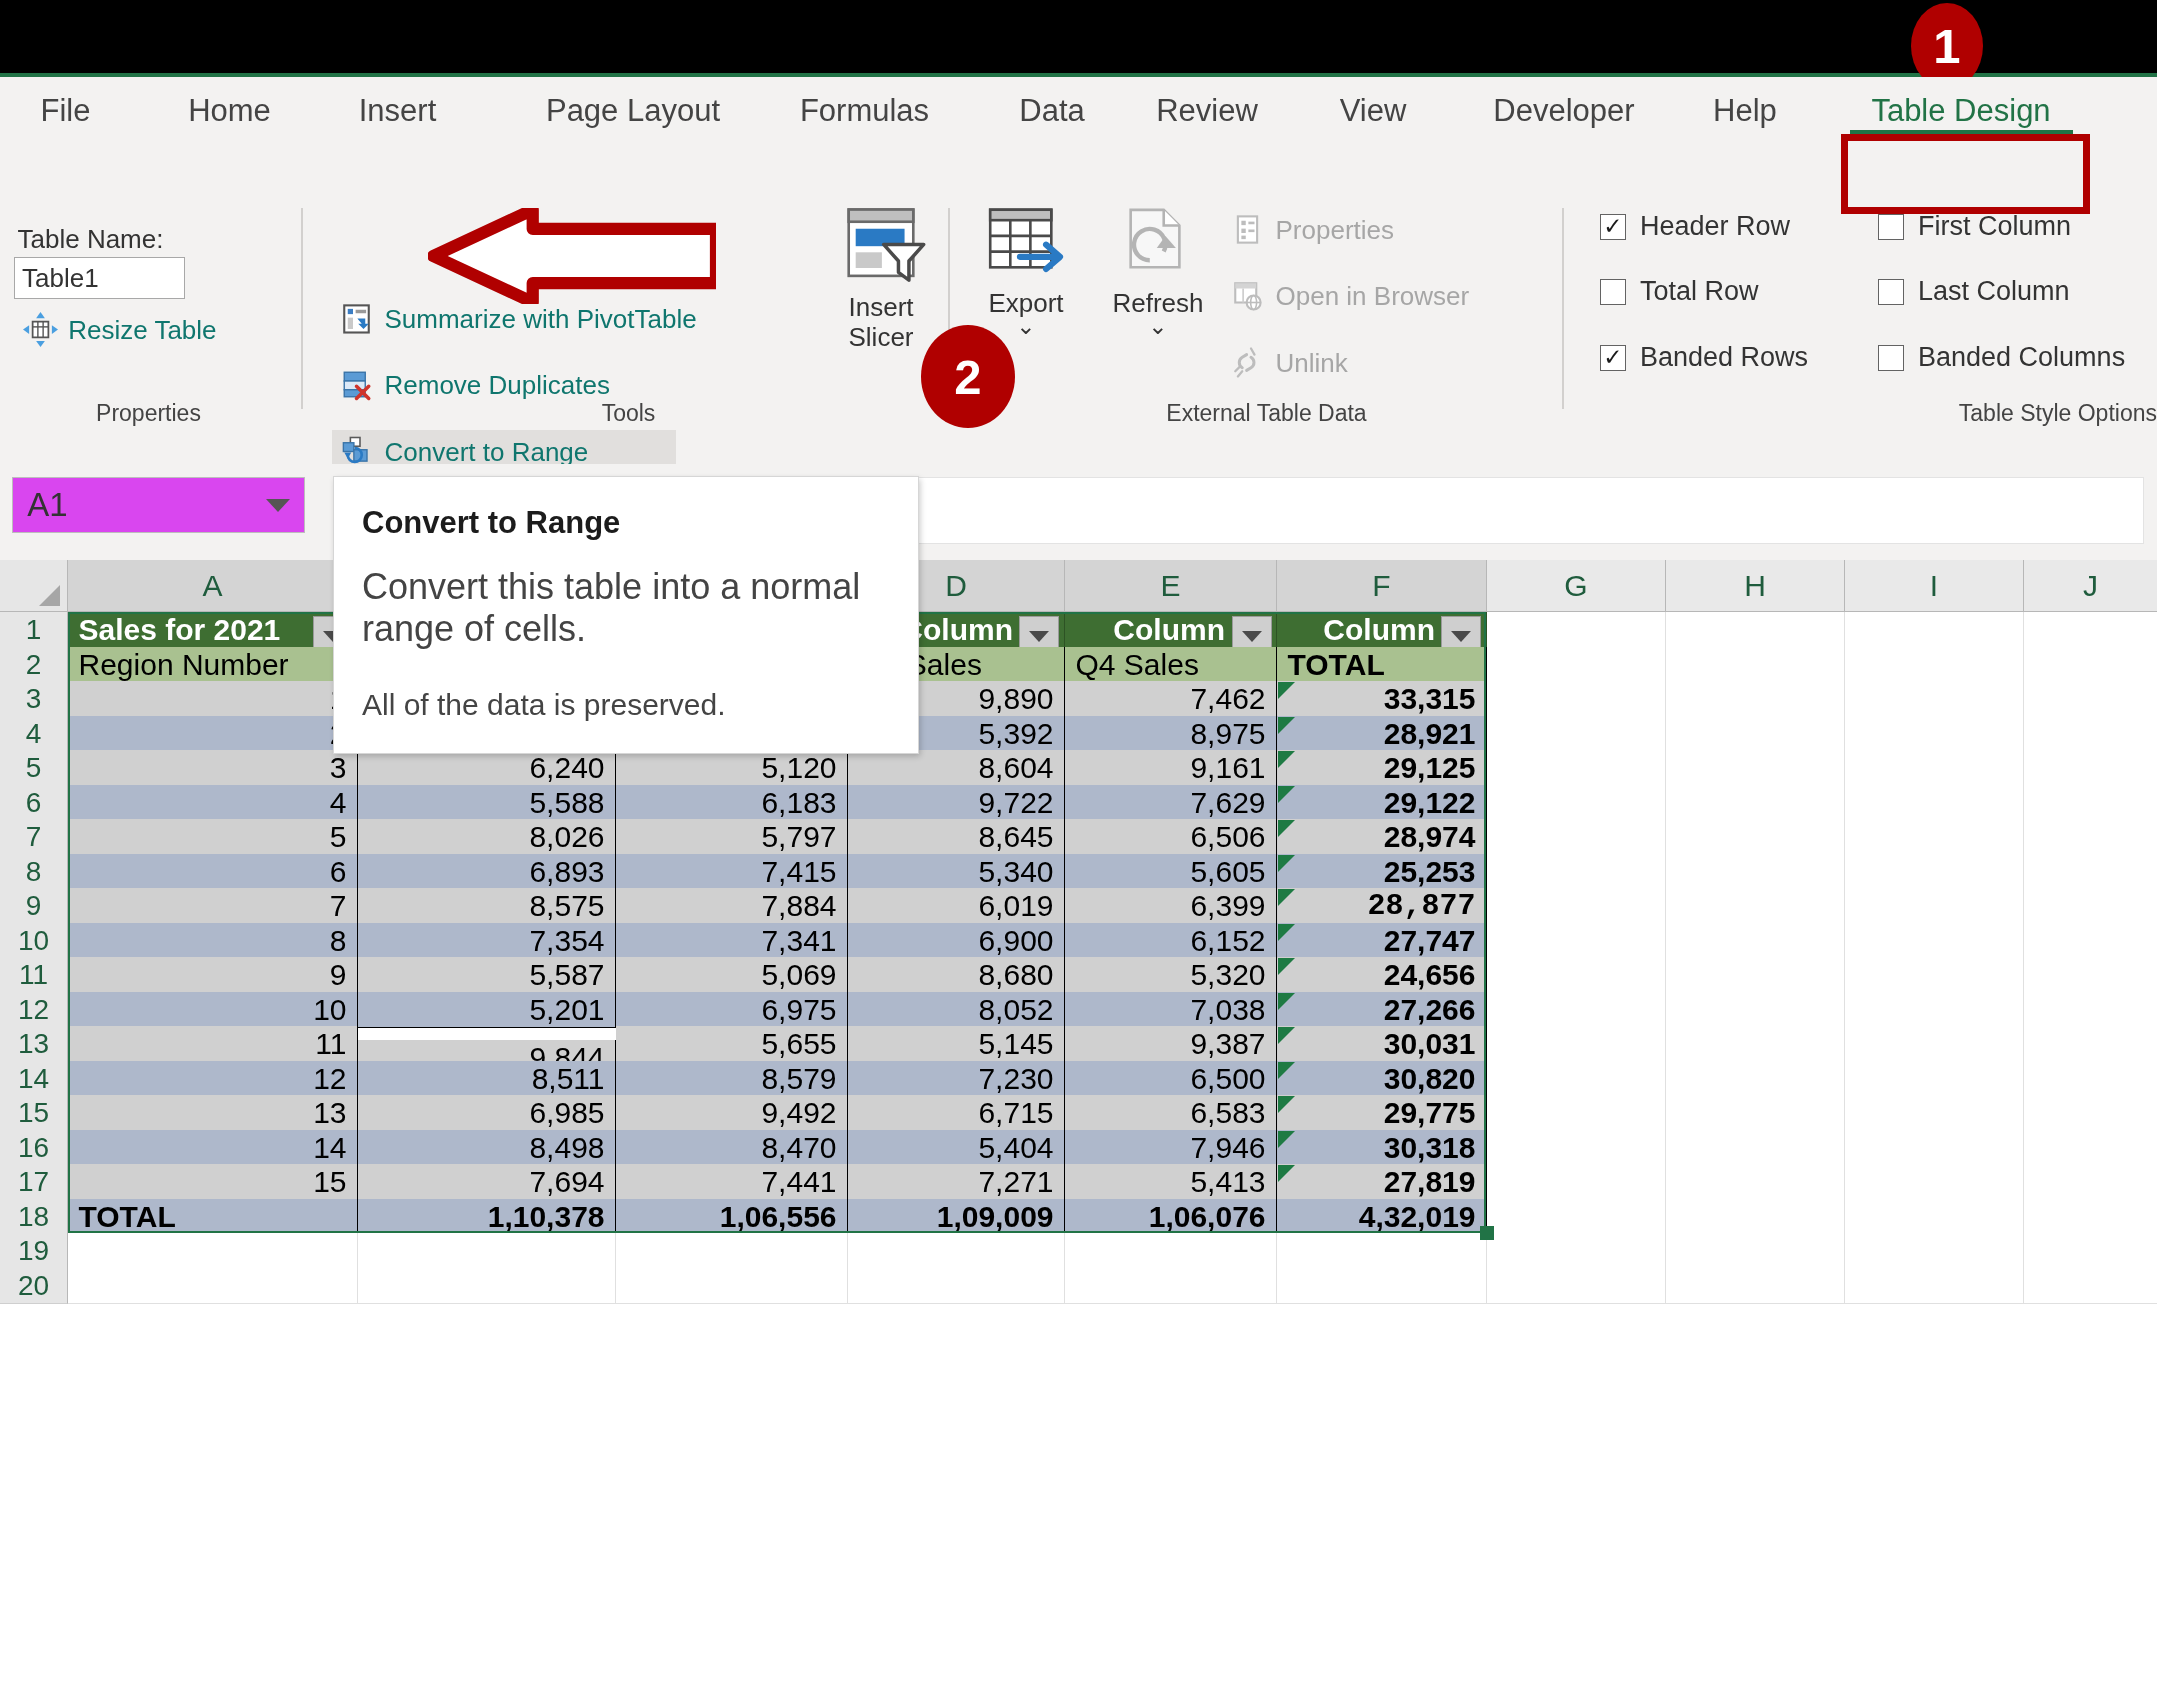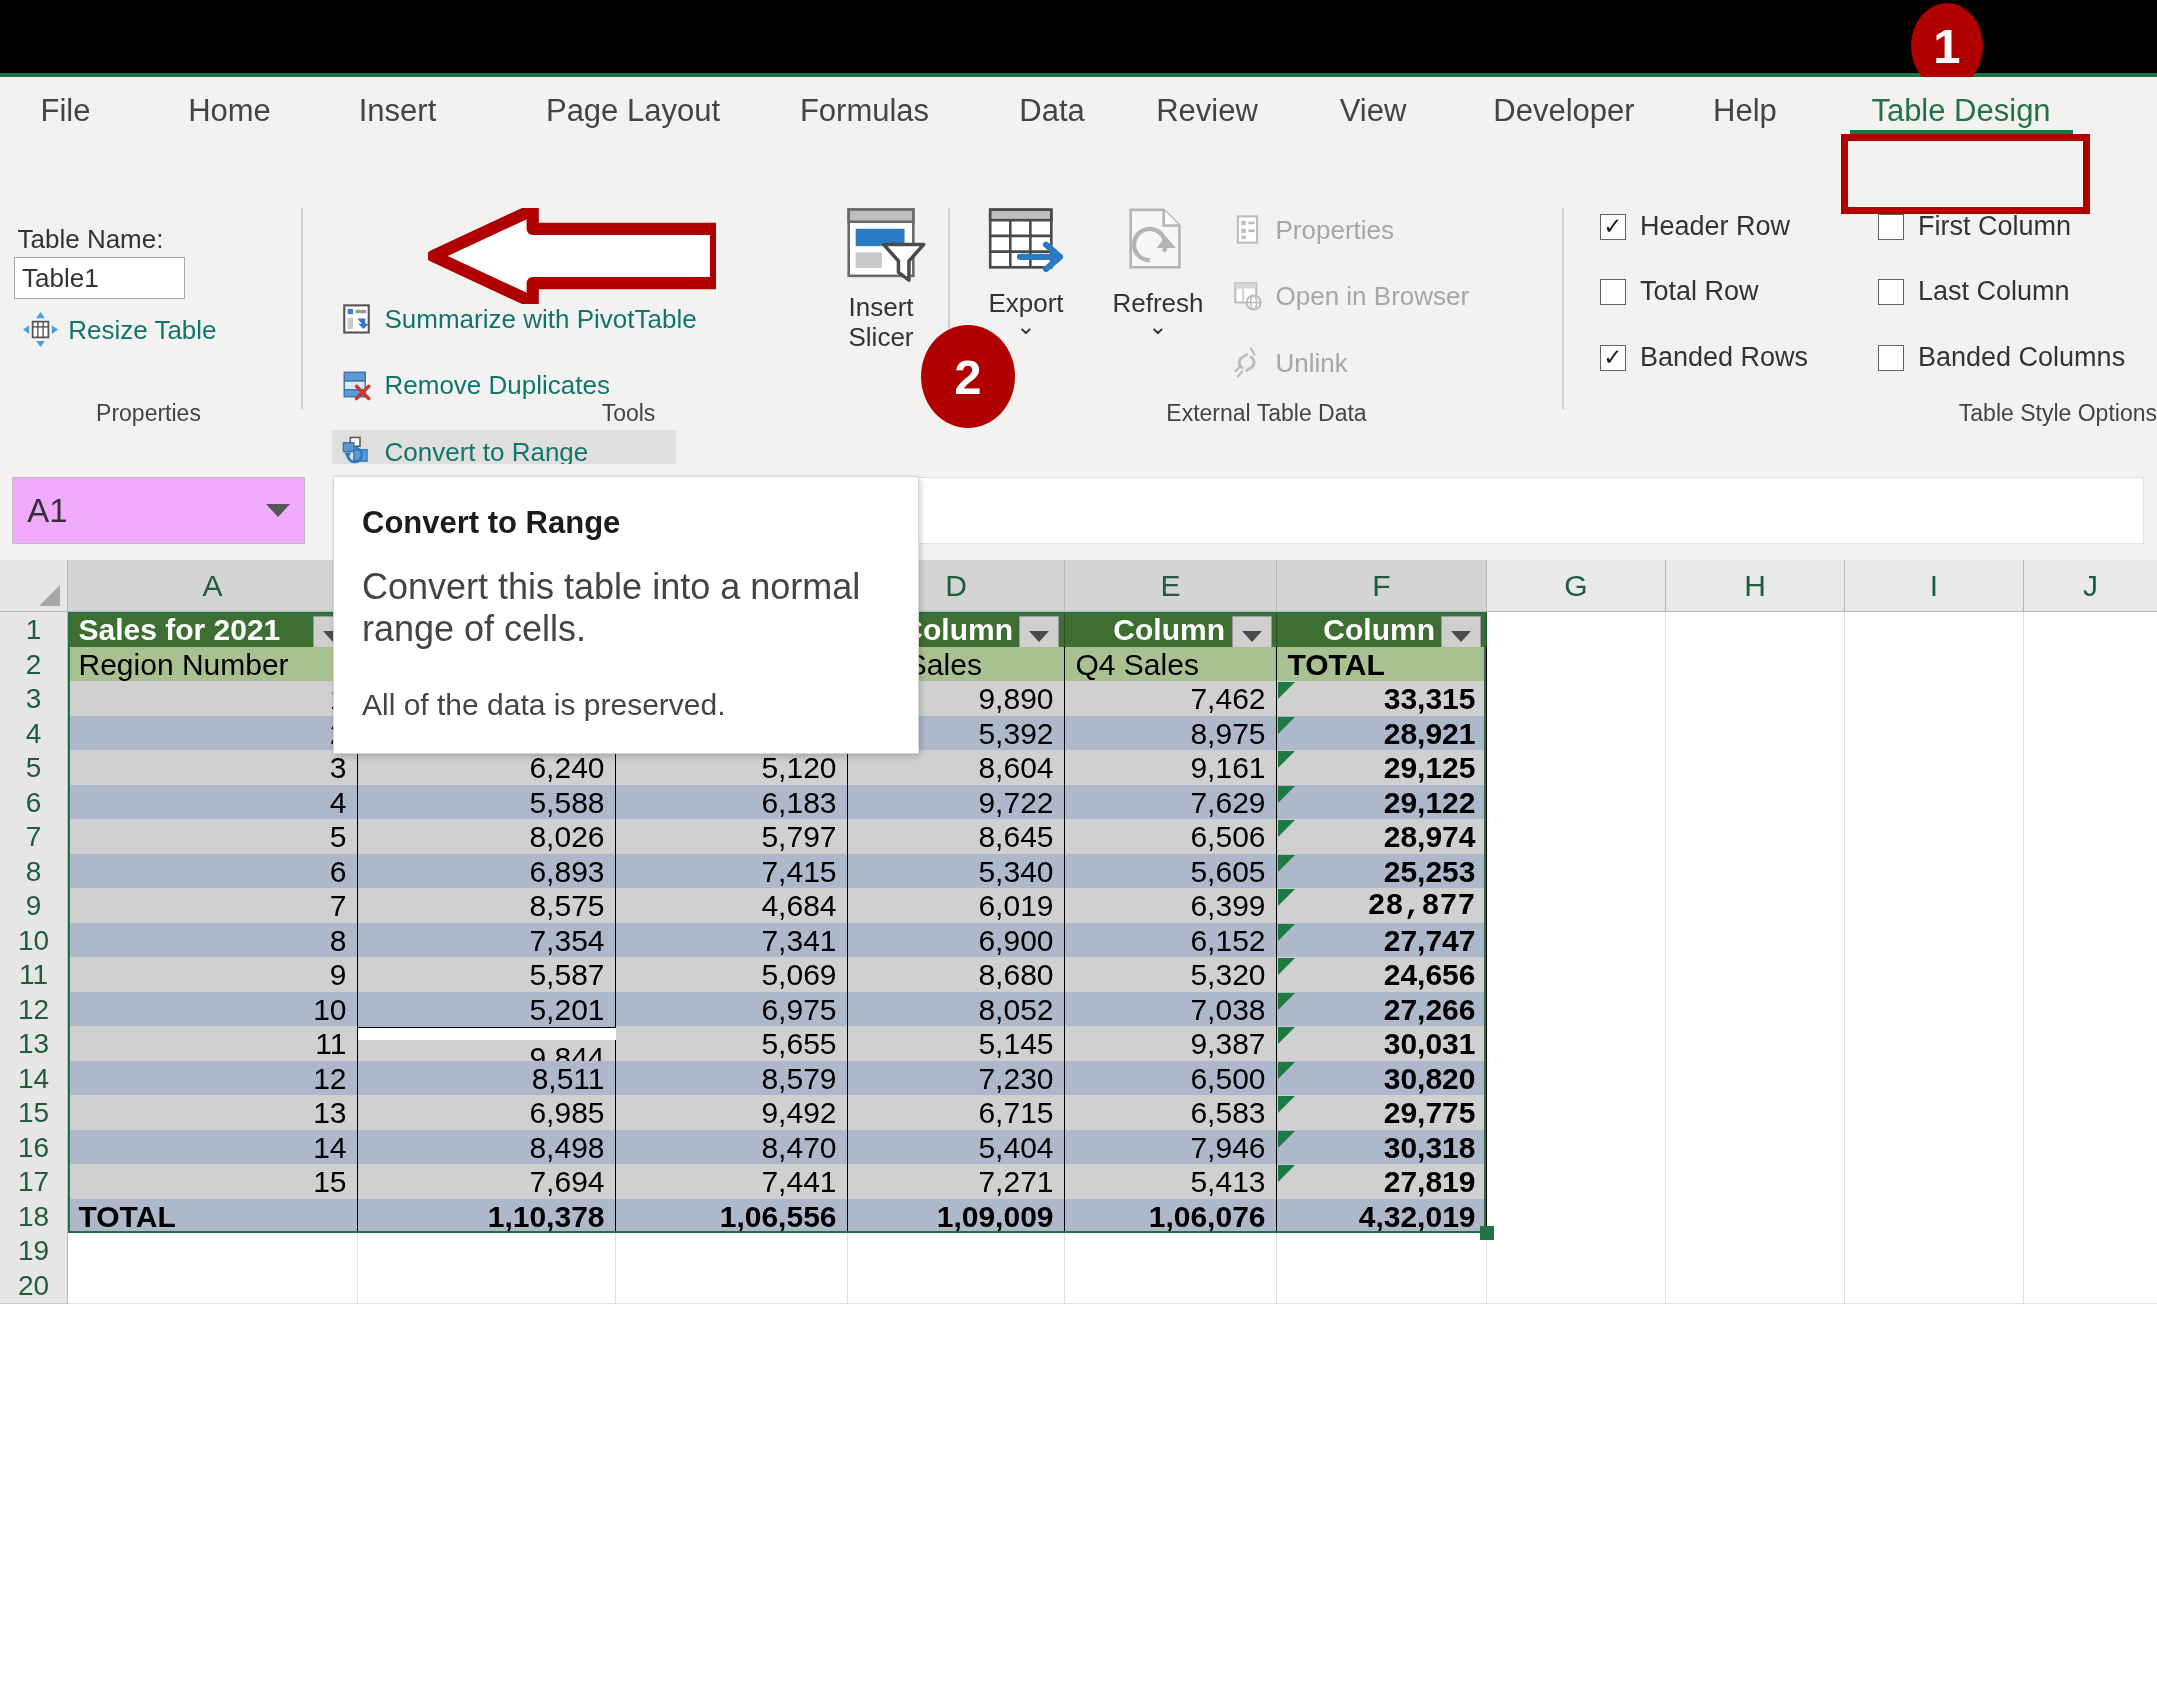--- a/index.html
+++ b/index.html
@@ -95,22 +95,22 @@
     font-size: 23px; color: #1a1a1a; line-height: 1;
   }
   .cb-item .lbl { font-size: 27px; color: #333333; }
 
   
   .fbar {
     position: absolute; left: 0; top: 464px; width: 2157px; height: 96px;
     background: #f3f2f1;
   }
   .namebox {
-    position: absolute; left: 12.2px; top: 13px; width: 293px; height: 67px;
-    background: #f0abfc; border: 0.9px solid #bdbdbd;
+    position: absolute; left: 12.2px; top: 13px; width: 293px; height: 56px;
+    background: #d946ef; border: 0.9px solid #bdbdbd;
     display: flex; align-items: center; padding: 0 14px;
   }
   .namebox .nb-txt { font-size: 33px; color: #333333; flex: 1; }
   .nb-caret { width: 0; height: 0; border-left: 12.2px solid transparent; border-right: 12.2px solid transparent; border-top: 13px solid #555; }
   .fx-area {
     position: absolute; left: 349px; top: 13px; width: 1795px; height: 67px;
     background: #ffffff; border: 0.9px solid #e3e3e3;
     display: flex; align-items: center; padding: 0 12.2px;
     font-size: 33px; color: #333333;
   }
@@ -546,21 +546,21 @@
         <div class="tblmark" style="left: 1278px; top: 260px;"></div>
         <div class="cell r band1" style="left: 68px; top: 294px; width: 290px; height: 36px;">6</div>
         <div class="cell r band1" style="left: 358px; top: 294px; width: 258px; height: 36px;">6,893</div>
         <div class="cell r band1" style="left: 616px; top: 294px; width: 232px; height: 36px;">7,415</div>
         <div class="cell r band1" style="left: 848px; top: 294px; width: 217px; height: 36px;">5,340</div>
         <div class="cell r band1" style="left: 1065px; top: 294px; width: 212px; height: 36px;">5,605</div>
         <div class="cell r band1 b" style="left: 1277px; top: 294px; width: 210px; height: 36px;">25,253</div>
         <div class="tblmark" style="left: 1278px; top: 295px;"></div>
         <div class="cell r band0" style="left: 68px; top: 328px; width: 290px; height: 36px;">7</div>
         <div class="cell r band0" style="left: 358px; top: 328px; width: 258px; height: 36px;">8,575</div>
-        <div class="cell r band0" style="left: 616px; top: 328px; width: 232px; height: 36px;">4,684</div>
+        <div class="cell r band0" style="left: 616px; top: 328px; width: 232px; height: 36px;">7,884</div>
         <div class="cell r band0" style="left: 848px; top: 328px; width: 217px; height: 36px;">6,019</div>
         <div class="cell r band0" style="left: 1065px; top: 328px; width: 212px; height: 36px;">6,399</div>
         <div class="cell r band0 b" style="left: 1277px; top: 328px; width: 210px; height: 36px; font-family: Liberation Mono, monospace;">28,877</div>
         <div class="tblmark" style="left: 1278px; top: 329px;"></div>
         <div class="cell r band1" style="left: 68px; top: 363px; width: 290px; height: 36px;">8</div>
         <div class="cell r band1" style="left: 358px; top: 363px; width: 258px; height: 36px;">7,354</div>
         <div class="cell r band1" style="left: 616px; top: 363px; width: 232px; height: 36px;">7,341</div>
         <div class="cell r band1" style="left: 848px; top: 363px; width: 217px; height: 36px;">6,900</div>
         <div class="cell r band1" style="left: 1065px; top: 363px; width: 212px; height: 36px;">6,152</div>
         <div class="cell r band1 b" style="left: 1277px; top: 363px; width: 210px; height: 36px;">27,747</div>

